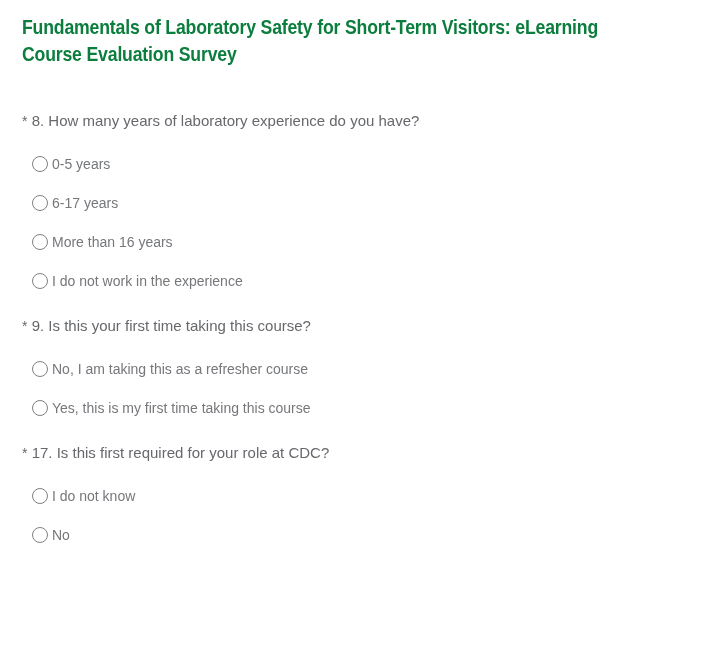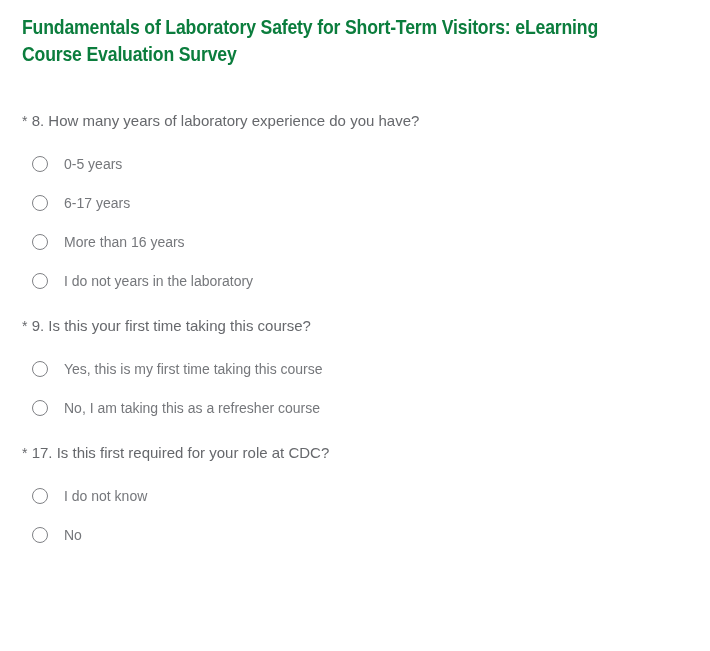--- a/index.html
+++ b/index.html
@@ -45,21 +45,21 @@
   }
   .radio-circle {
     flex: 0 0 16px;
     width: 16px;
     height: 16px;
     border: 1.5px solid var(--radio-border-color, #7f8185);
     border-radius: 50%;
     background: #ffffff;
   }
   .opt-label {
-    margin-left: 16px;
+    margin-left: 4px;
     font-size: 14px;
     line-height: 16px;
     color: var(--option-color, #75777b);
     white-space: nowrap;
   }
 </style>
 </head>
 <body>
 
 <div class="container">
@@ -83,39 +83,39 @@
       <div class="opt-row">
         <span class="radio-circle"></span>
         <span class="opt-label">6-17 years</span>
       </div>
       <div class="opt-row">
         <span class="radio-circle"></span>
         <span class="opt-label">More than 16 years</span>
       </div>
       <div class="opt-row">
         <span class="radio-circle"></span>
-        <span class="opt-label">I do not years in the laboratory</span>
+        <span class="opt-label">I do not work in the experience</span>
       </div>
     </div>
   </div>
 
   <div class="question">
     <div class="q-heading">
       <span class="req-marker">*</span>
       <span>9.</span>
       <span>Is this your first time taking this course?</span>
     </div>
     <div class="options">
       <div class="opt-row">
         <span class="radio-circle"></span>
-        <span class="opt-label">Yes, this is my first time taking this course</span>
+        <span class="opt-label">No, I am taking this as a refresher course</span>
       </div>
       <div class="opt-row">
         <span class="radio-circle"></span>
-        <span class="opt-label">No, I am taking this as a refresher course</span>
+        <span class="opt-label">Yes, this is my first time taking this course</span>
       </div>
     </div>
   </div>
 
   <div class="question">
     <div class="q-heading">
       <span class="req-marker">*</span>
       <span>17.</span>
       <span>Is this first required for your role at CDC?</span>
     </div>

